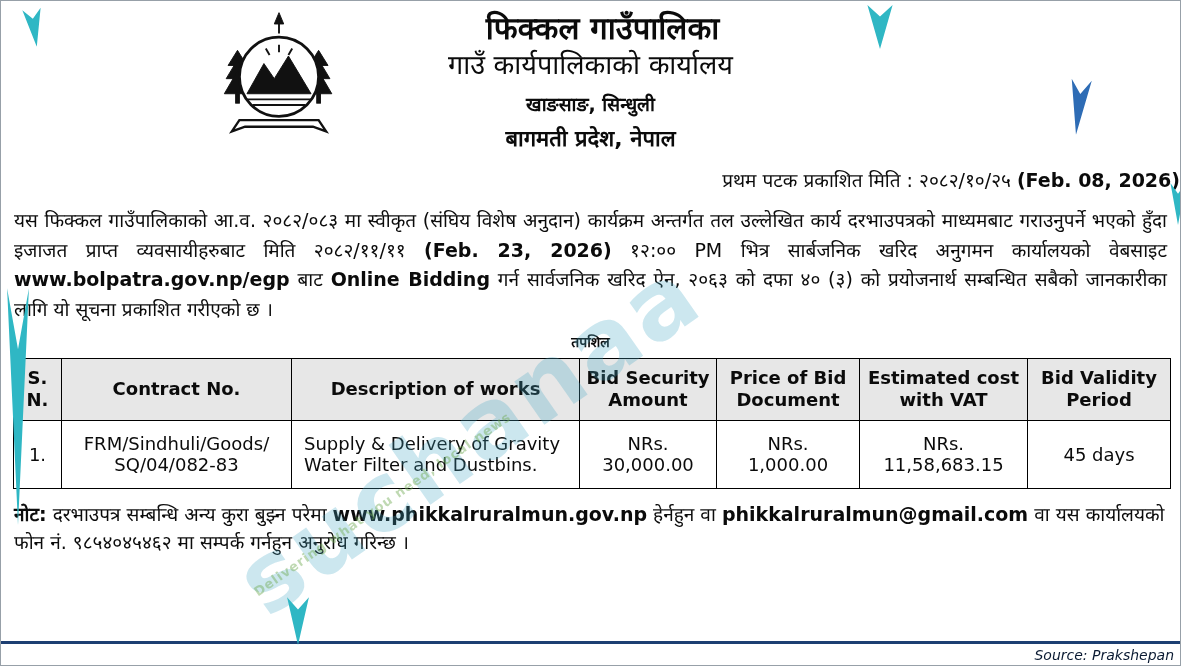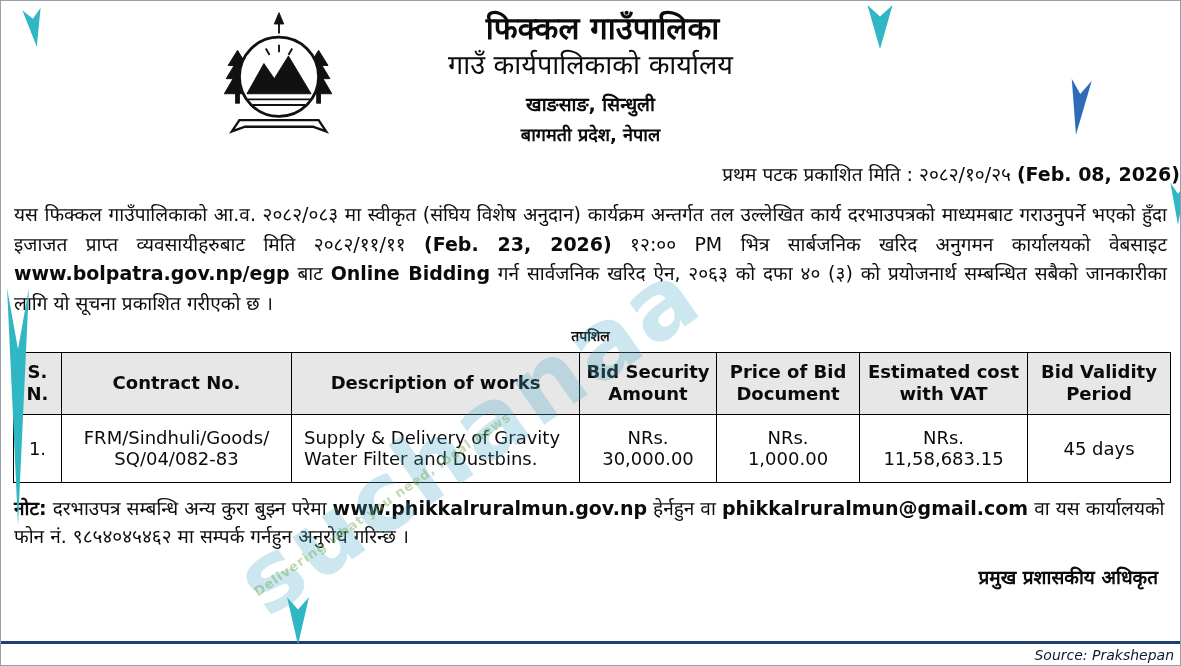--- a/index.html
+++ b/index.html
@@ -12,21 +12,21 @@
   }
 
   
   .logo {
     position:absolute; left:212px; top:6px; width:132px; height:140px;
   }
   .header { text-align:center; padding-top:10px; position:relative; z-index:2; }
   .title    { font-size:31px; font-weight:700; line-height:1.1;padding-left:24px; }
   .office   { font-size:27px; font-weight:400; }
   .location { font-size:19px; font-weight:700; margin-top:9px; }
-  .province { font-size:18px; font-weight:700; margin-top:5px; }
+  .province { font-size:22px; font-weight:700; margin-top:5px; }
   .banner-wrap { text-align:center; margin-top:11px; }
   .banner {
     display:inline-block; background:#000000; color:#ffffff;
     font-size:25px; font-weight:700; padding:3px 28px 7px;
   }
 
   .published { text-align:right; margin-top:15px; font-size:19px; position:relative; z-index:2;margin-left:29px; }
   .published .b { font-weight:700; }
 
   .body-text {
@@ -215,18 +215,17 @@
 11,58,683.15</td>
         <td>45 days</td>
       </tr>
     </tbody>
   </table>
 
   <div class="note">
     <span class="b">नोट:</span><span> दरभाउपत्र सम्बन्धि अन्य कुरा बुझ्न परेमा </span><span class="b">www.phikkalruralmun.gov.np</span><span> हेर्नहुन वा </span><span class="b">phikkalruralmun@gmail.com</span><span> वा यस कार्यालयको फोन नं. ९८५४०४५४६२ मा सम्पर्क गर्नहुन अनुरोध गरिन्छ ।</span>
   </div>
 
-  <div class="signature">प्रमुख प्रशासकीय अधिकृत</div>
 
   <div class="bottom-line"></div>
   <div class="source">Source: Prakshepan</div>
 
 </div>
 
 </body></html>

